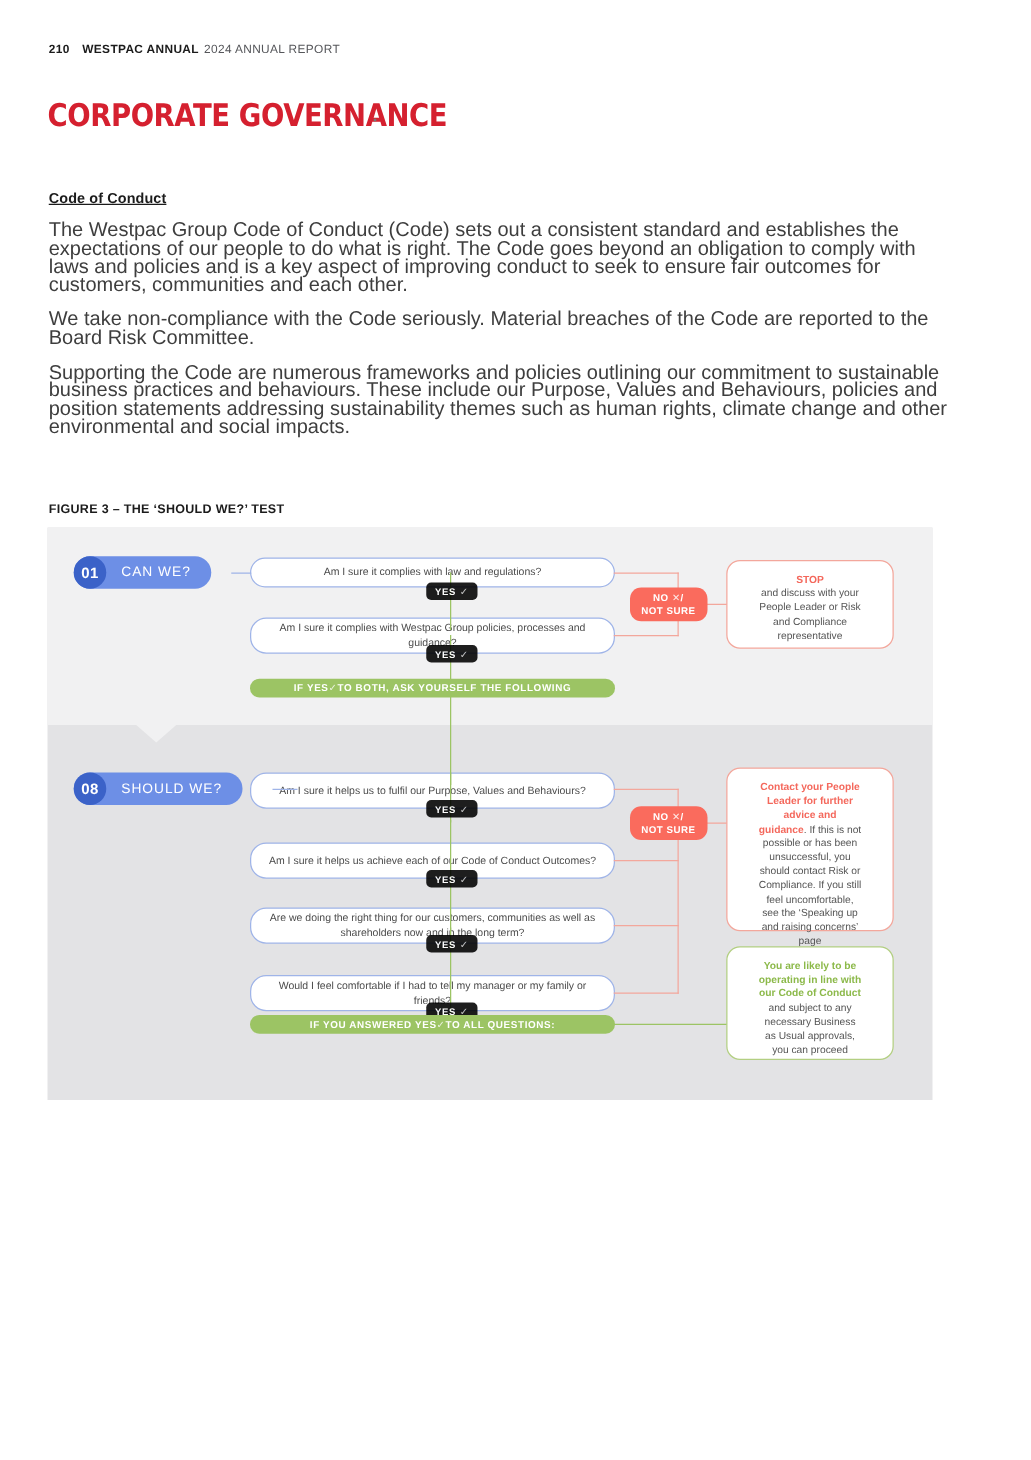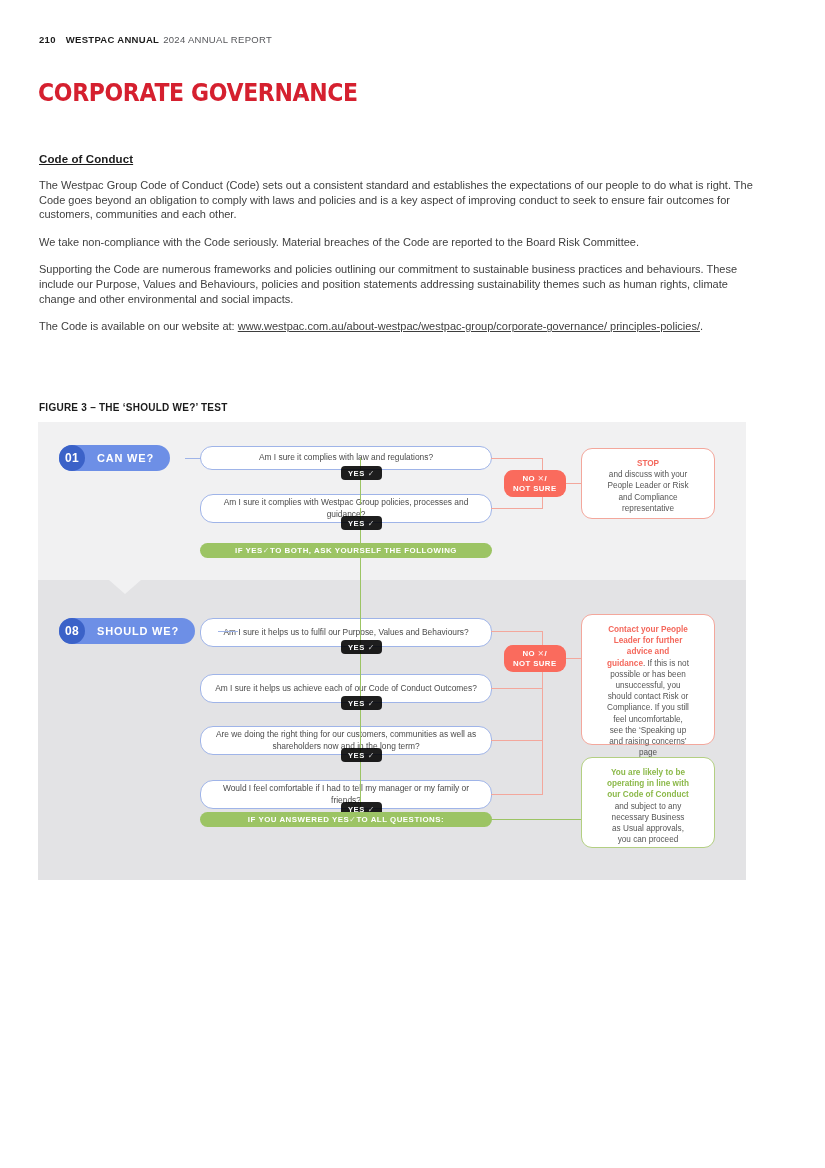--- a/index.html
+++ b/index.html
@@ -61,21 +61,21 @@
   h3.sub {
     margin: 0 0 13px 0;
     font-size: 11.5px;
     font-weight: bold;
     color: #1b1b1b;
     letter-spacing: 0.1px;
     text-decoration: underline;
   }
   p.copy {
     margin: 0 0 13px 0;
-    font-size: 11px;
+    font-size: 16px;
     line-height: 14.6px;
     color: #3e3e3e;
   }
   p.copy:last-child { margin-bottom: 0; }
   a.link {
     color: #3e3e3e;
     text-decoration: underline;
   }
 
   
@@ -123,21 +123,21 @@
   }
   .stage .pill {
     height: 26px;
     background: #6d8fe6;
     border-radius: 13px;
     display: flex;
     align-items: center;
     padding: 0 16px 0 38px;
     color: #ffffff;
     font-size: 11px;
-    font-weight: bold;
+    font-weight: normal;
     letter-spacing: 0.8px;
     white-space: nowrap;
   }
   .stage .num {
     position: absolute;
     left: 0; top: 0;
     width: 26px; height: 26px;
     border-radius: 50%;
     background: #3b62c8;
     color: #ffffff;
@@ -253,21 +253,20 @@
 </div>
 
 <div class="section-title">CORPORATE GOVERNANCE</div>
 <div class="title-dot"></div>
 
 <div class="body-wrap">
   <h3 class="sub">Code of Conduct</h3>
   <p class="copy">The Westpac Group Code of Conduct (Code) sets out a consistent standard and establishes the expectations of our people to do what is right. The Code goes beyond an obligation to comply with laws and policies and is a key aspect of improving conduct to seek to ensure fair outcomes for customers, communities and each other.</p>
   <p class="copy">We take non-compliance with the Code seriously. Material breaches of the Code are reported to the Board Risk Committee.</p>
   <p class="copy">Supporting the Code are numerous frameworks and policies outlining our commitment to sustainable business practices and behaviours. These include our Purpose, Values and Behaviours, policies and position statements addressing sustainability themes such as human rights, climate change and other environmental and social impacts.</p>
-  <p class="copy"><span>The Code is available on our website at: </span><a class="link" href="#">www.westpac.com.au/about-westpac/westpac-group/corporate-governance/ principles-policies/</a><span>.</span></p>
 </div>
 
 <div class="fig-caption">FIGURE 3 – THE ‘SHOULD WE?’ TEST</div>
 
 <div class="figure">
   <div class="band-01"></div>
   <div class="notch"></div>
 
   <div class="ln ln-blue" style="left:147px; top:36px; width:16px; height:1px;"></div>
 

